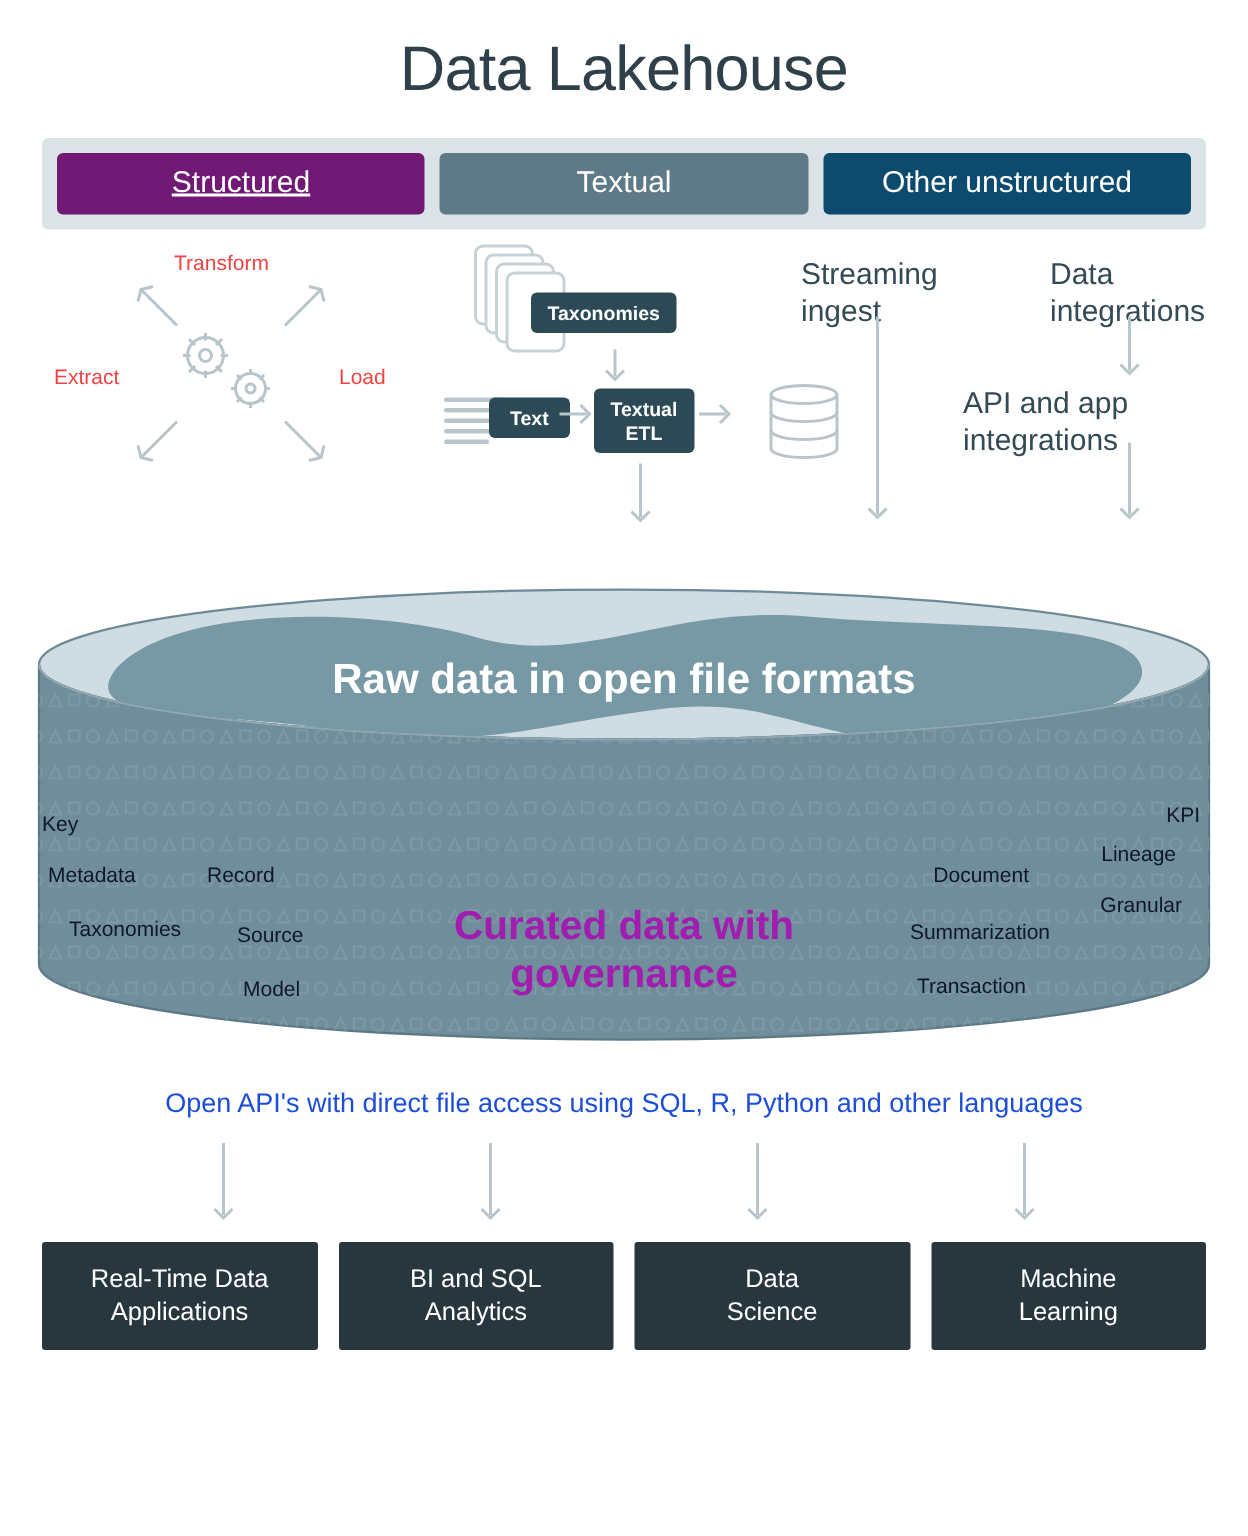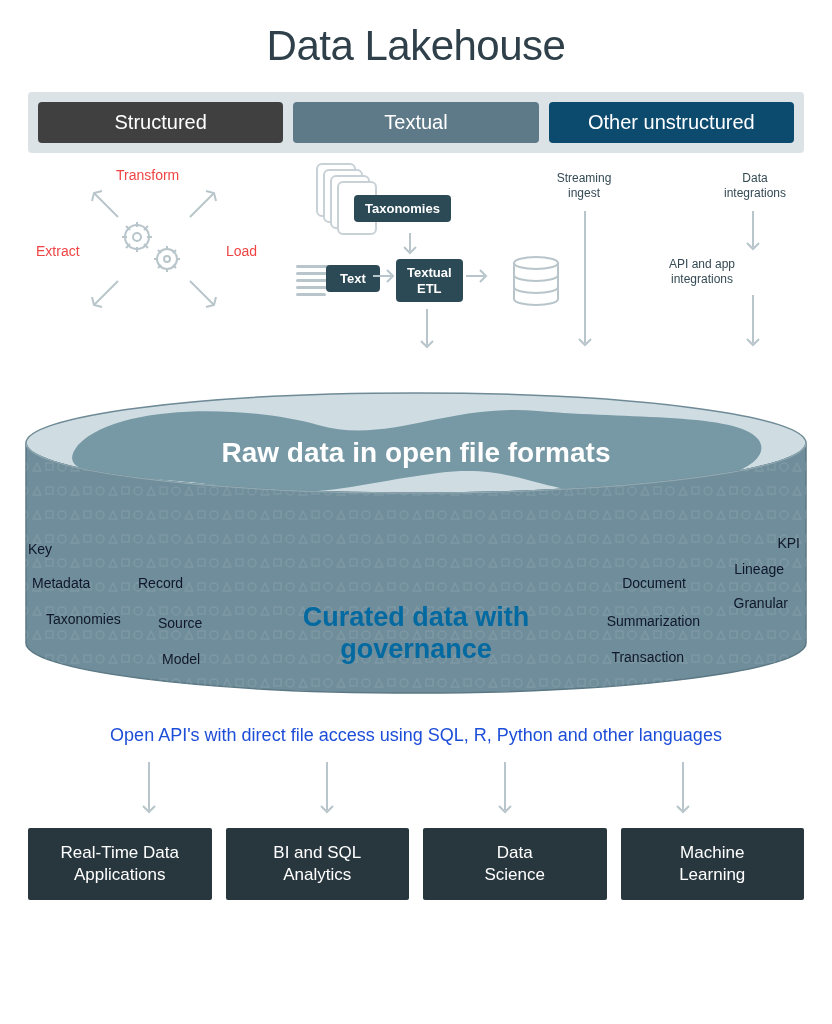--- a/index.html
+++ b/index.html
@@ -29,21 +29,21 @@
     border-radius: 4px;
   }
   .cat {
     flex: 1;
     text-align: center;
     color: #fff;
     font-size: 20px;
     padding: 9px 0;
     border-radius: 4px;
   }
-  .cat.dark { background: #404040; }
+  .cat.dark { background: #701a75; text-decoration: underline; }
   .cat.blue1 { background: #5e7a88; }
   .cat.blue2 { background: #0c4a6e; }
 
   .middle { position: relative; height: 210px; margin: 12px 28px 0 28px; }
 
   
   .struct { position: absolute; left: 10px; top: 0; width: 235px; height: 170px; }
   .gears { position: absolute; left: 75px; top: 52px; width: 80px; height: 65px; color: #b8c5cb; }
   .sarrow { position: absolute; color: #b8c5cb; }
   .slabel { position: absolute; font-size: 14px; color: #ef4444; }
@@ -53,34 +53,34 @@
   .stack-cards { position: absolute; left: 10px; top: -2px; width: 60px; height: 70px; }
   .card { position: absolute; width: 40px; height: 54px; border: 2px solid #c8d2d6; border-radius: 6px; background: #fff; }
   .chip { position: absolute; background: #2b4a56; color: #fff; font-size: 13px; font-weight: 600; padding: 6px 11px; border-radius: 4px; white-space: nowrap; }
   .chip.text { padding: 6px 14px; }
   .lines { position: absolute; left: -10px; top: 96px; width: 48px; }
   .lines div { height: 3px; background: #b8c5cb; margin: 4px 0; border-radius: 2px; }
   .cyl2 { position: absolute; right: -6px; top: 90px; width: 52px; height: 52px; color: #b8c5cb; }
 
   
   .rightcol { position: absolute; right: 0; top: 0; width: 270px; height: 200px; }
-  .rlabel { position: absolute; font-size: 12px; color: #344a55; text-align: center; line-height: 1.25; }
+  .rlabel { position: absolute; font-size: 20px; color: #344a55; line-height: 1.25; }
 
   .down-arrow { color: #b8c5cb; }
 
   
   .lake-wrap { position: relative; margin: 8px 18px 0 18px; height: 320px; }
   .lake-wrap svg { position: absolute; left: 0; top: 0; }
   .raw-label {
     position: absolute; left: 0; right: 0; top: 54px;
     text-align: center; color: #fff; font-size: 28px; font-weight: 700;
   }
   .curated-label {
     position: absolute; left: 0; right: 0; top: 218px;
-    text-align: center; color: #0369a1; font-size: 27px; font-weight: 700; line-height: 1.2;
+    text-align: center; color: #a21caf; font-size: 27px; font-weight: 700; line-height: 1.2;
   }
   .side-label { position: absolute; color: #0f172a; font-size: 14px; margin-top: 12px; }
 
   .api-text {
     text-align: center; margin: 22px 30px 0 30px;
     font-size: 18px; color: #1d4ed8;
   }
   .out-arrows { display: flex; justify-content: space-around; margin: 14px 60px 0 60px; }
   .out-row { display: flex; gap: 14px; margin: 12px 28px 0 28px; }
   .out-box {

